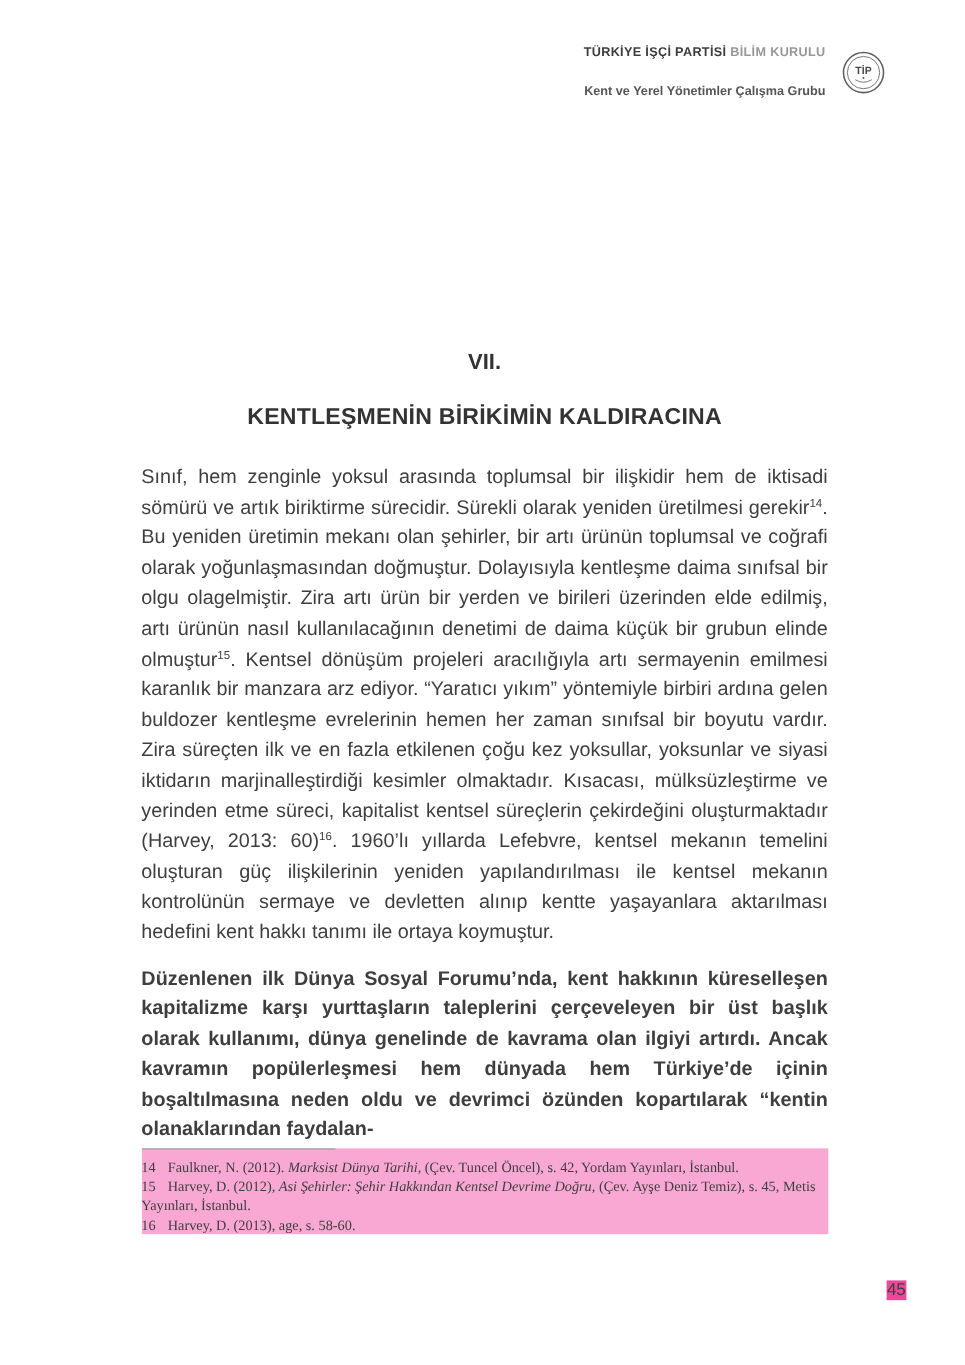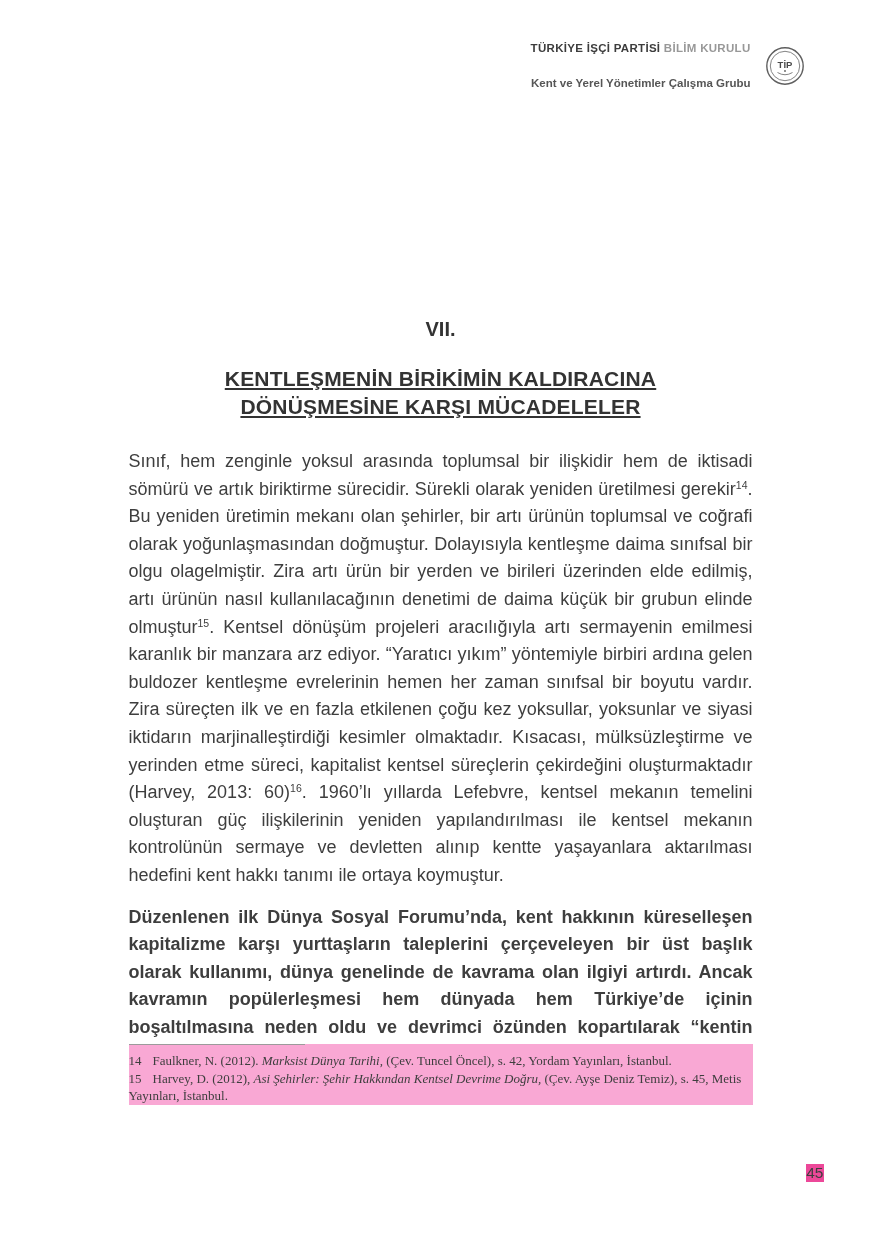--- a/index.html
+++ b/index.html
@@ -59,21 +59,21 @@
   }
   .section-title {
     margin: 24px 0 0 0;
     text-align: center;
     font-size: 21px;
     font-weight: bold;
     color: #333333;
     line-height: 28px;
     letter-spacing: 0.2px;
   }
-  .section-title .title-line { display: block; text-decoration: underline; }
+  .section-title .title-line { display: block; }
 
   .body-paragraph {
     margin: 27px 0 0 0;
     font-size: 18px;
     line-height: 27.6px;
     text-align: justify;
     color: #3e3e3e;
   }
   .body-paragraph + .body-paragraph { margin-top: 14px; font-weight: bold; }
   .body-paragraph sup {
@@ -133,32 +133,34 @@
         <path d="M12.5 26.5 Q20 31 27.5 26.5" fill="none" stroke="#757575" stroke-width="0.9"></path>
         <circle cx="20" cy="25" r="0.9" fill="#5f5f5f"></circle>
       </svg>
     </div>
   </header>
 
   <main class="content">
     <div class="section-number">VII.</div>
     <h1 class="section-title">
       <span class="title-line">KENTLEŞMENİN BİRİKİMİN KALDIRACINA</span>
-      <span class="title-line">DÖNÜŞMESİNE KARŞI MÜCADELELER</span>
     </h1>
 
     <p class="body-paragraph"><span>Sınıf, hem zenginle yoksul arasında toplumsal bir ilişkidir hem de iktisadi sömürü ve artık biriktirme sürecidir. Sürekli olarak yeniden üretilmesi gerekir</span><sup>14</sup><span>. Bu yeniden üretimin mekanı olan şehirler, bir artı ürünün toplumsal ve coğrafi olarak yoğunlaşmasından doğmuştur. Dolayısıyla kentleşme daima sınıfsal bir olgu olagelmiştir. Zira artı ürün bir yerden ve birileri üzerinden elde edilmiş, artı ürünün nasıl kullanılacağının denetimi de daima küçük bir grubun elinde olmuştur</span><sup>15</sup><span>. Kentsel dönüşüm projeleri aracılığıyla artı sermayenin emilmesi karanlık bir manzara arz ediyor. “Yaratıcı yıkım” yöntemiyle birbiri ardına gelen buldozer kentleşme evrelerinin hemen her zaman sınıfsal bir boyutu vardır. Zira süreçten ilk ve en fazla etkilenen çoğu kez yoksullar, yoksunlar ve siyasi iktidarın marjinalleştirdiği kesimler olmaktadır. Kısacası, mülksüzleştirme ve yerinden etme süreci, kapitalist kentsel süreçlerin çekirdeğini oluşturmaktadır (Harvey, 2013: 60)</span><sup>16</sup><span>. 1960’lı yıllarda Lefebvre, kentsel mekanın temelini oluşturan güç ilişkilerinin yeniden yapılandırılması ile kentsel mekanın kontrolünün sermaye ve devletten alınıp kentte yaşayanlara aktarılması hedefini kent hakkı tanımı ile ortaya koymuştur.</span></p>
     <p class="body-paragraph"><span>Düzenlenen ilk Dünya Sosyal Forumu’nda, kent hakkının küreselleşen kapitalizme karşı yurttaşların taleplerini çerçeveleyen bir üst başlık olarak kullanımı, dünya genelinde de kavrama olan ilgiyi artırdı. Ancak kavramın popülerleşmesi hem dünyada hem Türkiye’de içinin boşaltılmasına neden oldu ve devrimci özünden kopartılarak “kentin olanaklarından faydalan-</span></p>
   </main>
 
   <footer class="footnotes">
     <div class="footnote-rule"></div>
     <div class="footnote">
       <span class="fn-num">14</span><span class="fn-text"><span>Faulkner, N. (2012). </span><i>Marksist Dünya Tarihi,</i><span> (Çev. Tuncel Öncel), s. 42, Yordam Yayınları, İstanbul.</span></span>
     </div>
     <div class="footnote">
       <span class="fn-num">15</span><span class="fn-text"><span>Harvey, D. (2012), </span><i>Asi Şehirler: Şehir Hakkından Kentsel Devrime Doğru,</i><span> (Çev. Ayşe Deniz Temiz), s. 45, Metis Yayınları, İstanbul.</span></span>
     </div>
+    <div class="footnote">
+      <span class="fn-num">16</span><span class="fn-text"><span>Harvey, D. (2013), age, s. 58-60.</span></span>
+    </div>
   </footer>
 
   <div class="page-number">45</div>
 
 </div>
 
 </body></html>

